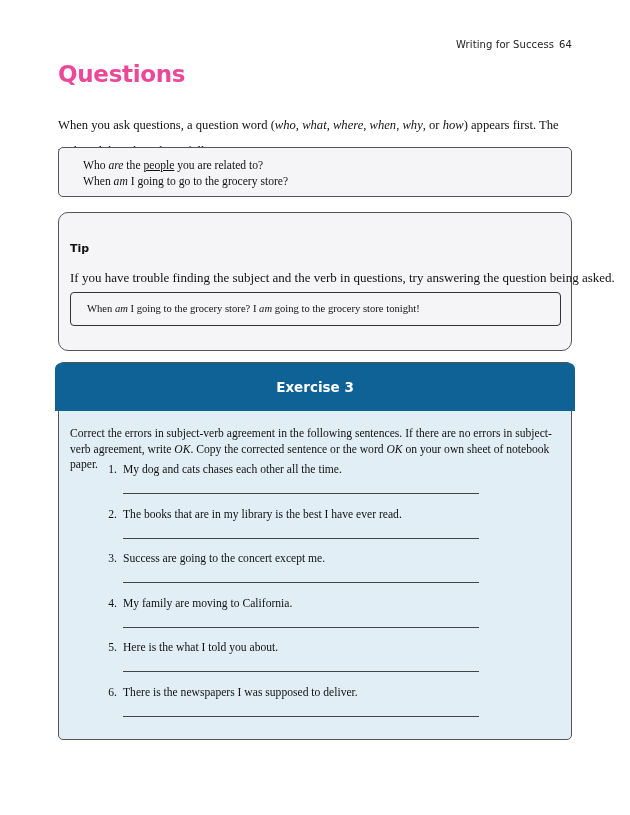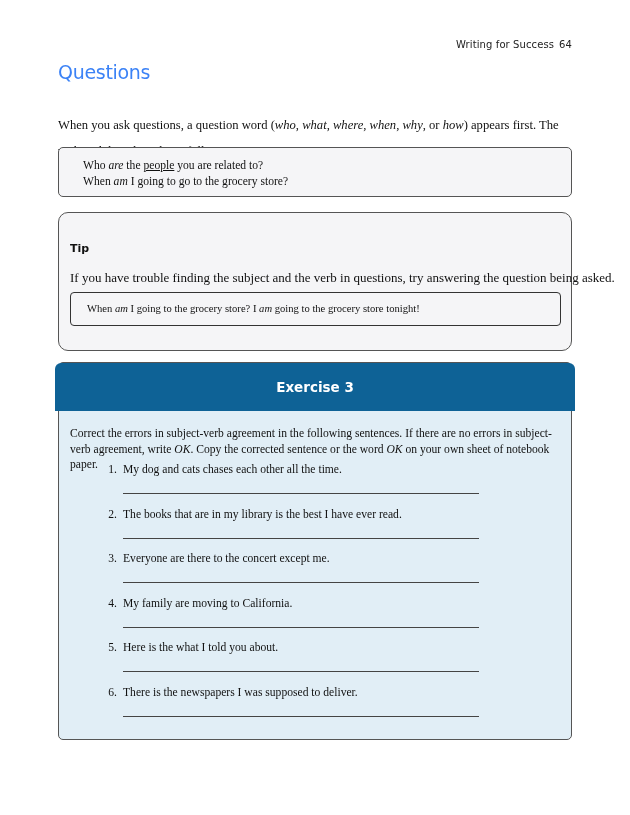--- a/index.html
+++ b/index.html
@@ -8,21 +8,21 @@
 
   .running-header {
     position: absolute; top: 39px; right: 58px;
     font-family: "DejaVu Sans", sans-serif; font-size: 10px; color: #222;
     letter-spacing: 0.1px;
   }
   .running-header .pg { margin-left: 5px; }
 
   .page-title {
     position: absolute; left: 58px; top: 61px;
-    font-family: "DejaVu Sans", sans-serif; font-weight: normal; font-size: 19px; color: #3b82f6;
+    font-family: "DejaVu Sans", sans-serif; font-weight: bold; font-size: 23px; color: #ec4899;
     letter-spacing: -0.3px;
   }
 
   .intro {
     position: absolute; left: 58px; top: 112px; width: 520px;
     font-size: 12.6px; line-height: 26px; color: #111;
   }
 
   .example-box {
     position: absolute; left: 58px; top: 147px; width: 514px; height: 50px;
@@ -110,21 +110,21 @@
       <span class="ex-text">My dog and cats chases each other all the time.</span>
       <hr class="ex-line">
     </div>
     <div class="ex-item">
       <span class="ex-num">2.</span>
       <span class="ex-text">The books that are in my library is the best I have ever read.</span>
       <hr class="ex-line">
     </div>
     <div class="ex-item">
       <span class="ex-num">3.</span>
-      <span class="ex-text">Everyone are there to the concert except me.</span>
+      <span class="ex-text">Success are going to the concert except me.</span>
       <hr class="ex-line">
     </div>
     <div class="ex-item">
       <span class="ex-num">4.</span>
       <span class="ex-text">My family are moving to California.</span>
       <hr class="ex-line">
     </div>
     <div class="ex-item">
       <span class="ex-num">5.</span>
       <span class="ex-text">Here is the what I told you about.</span>

